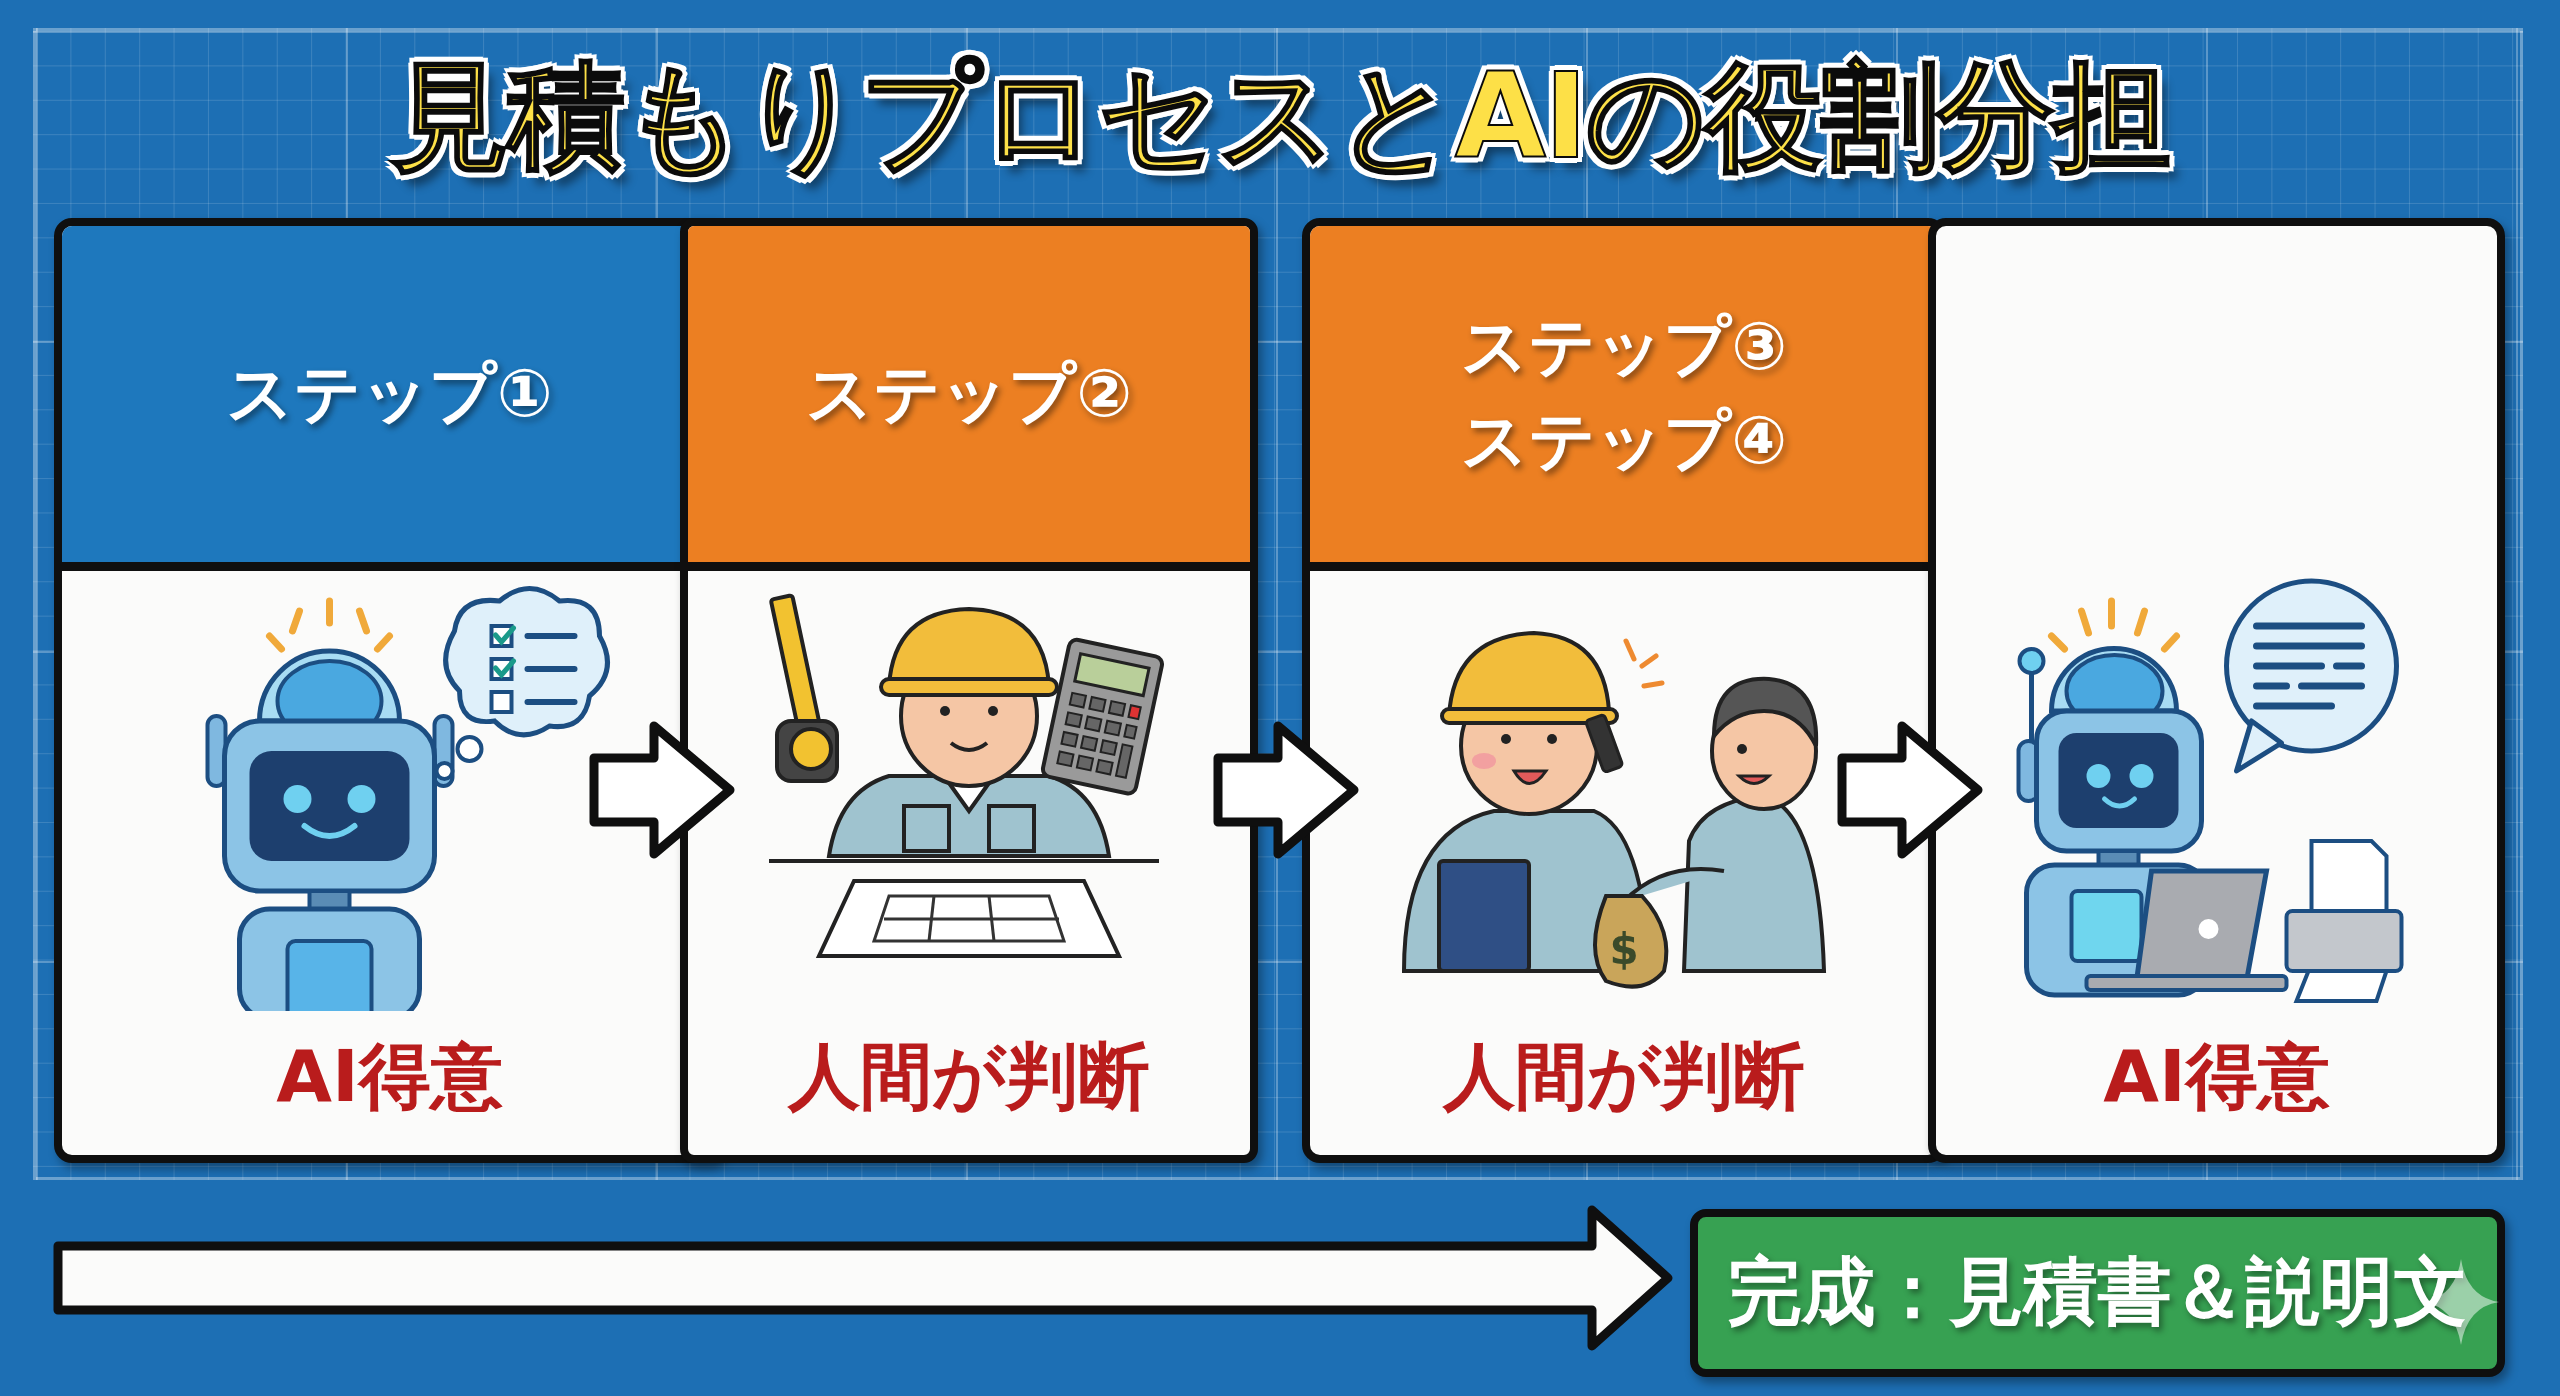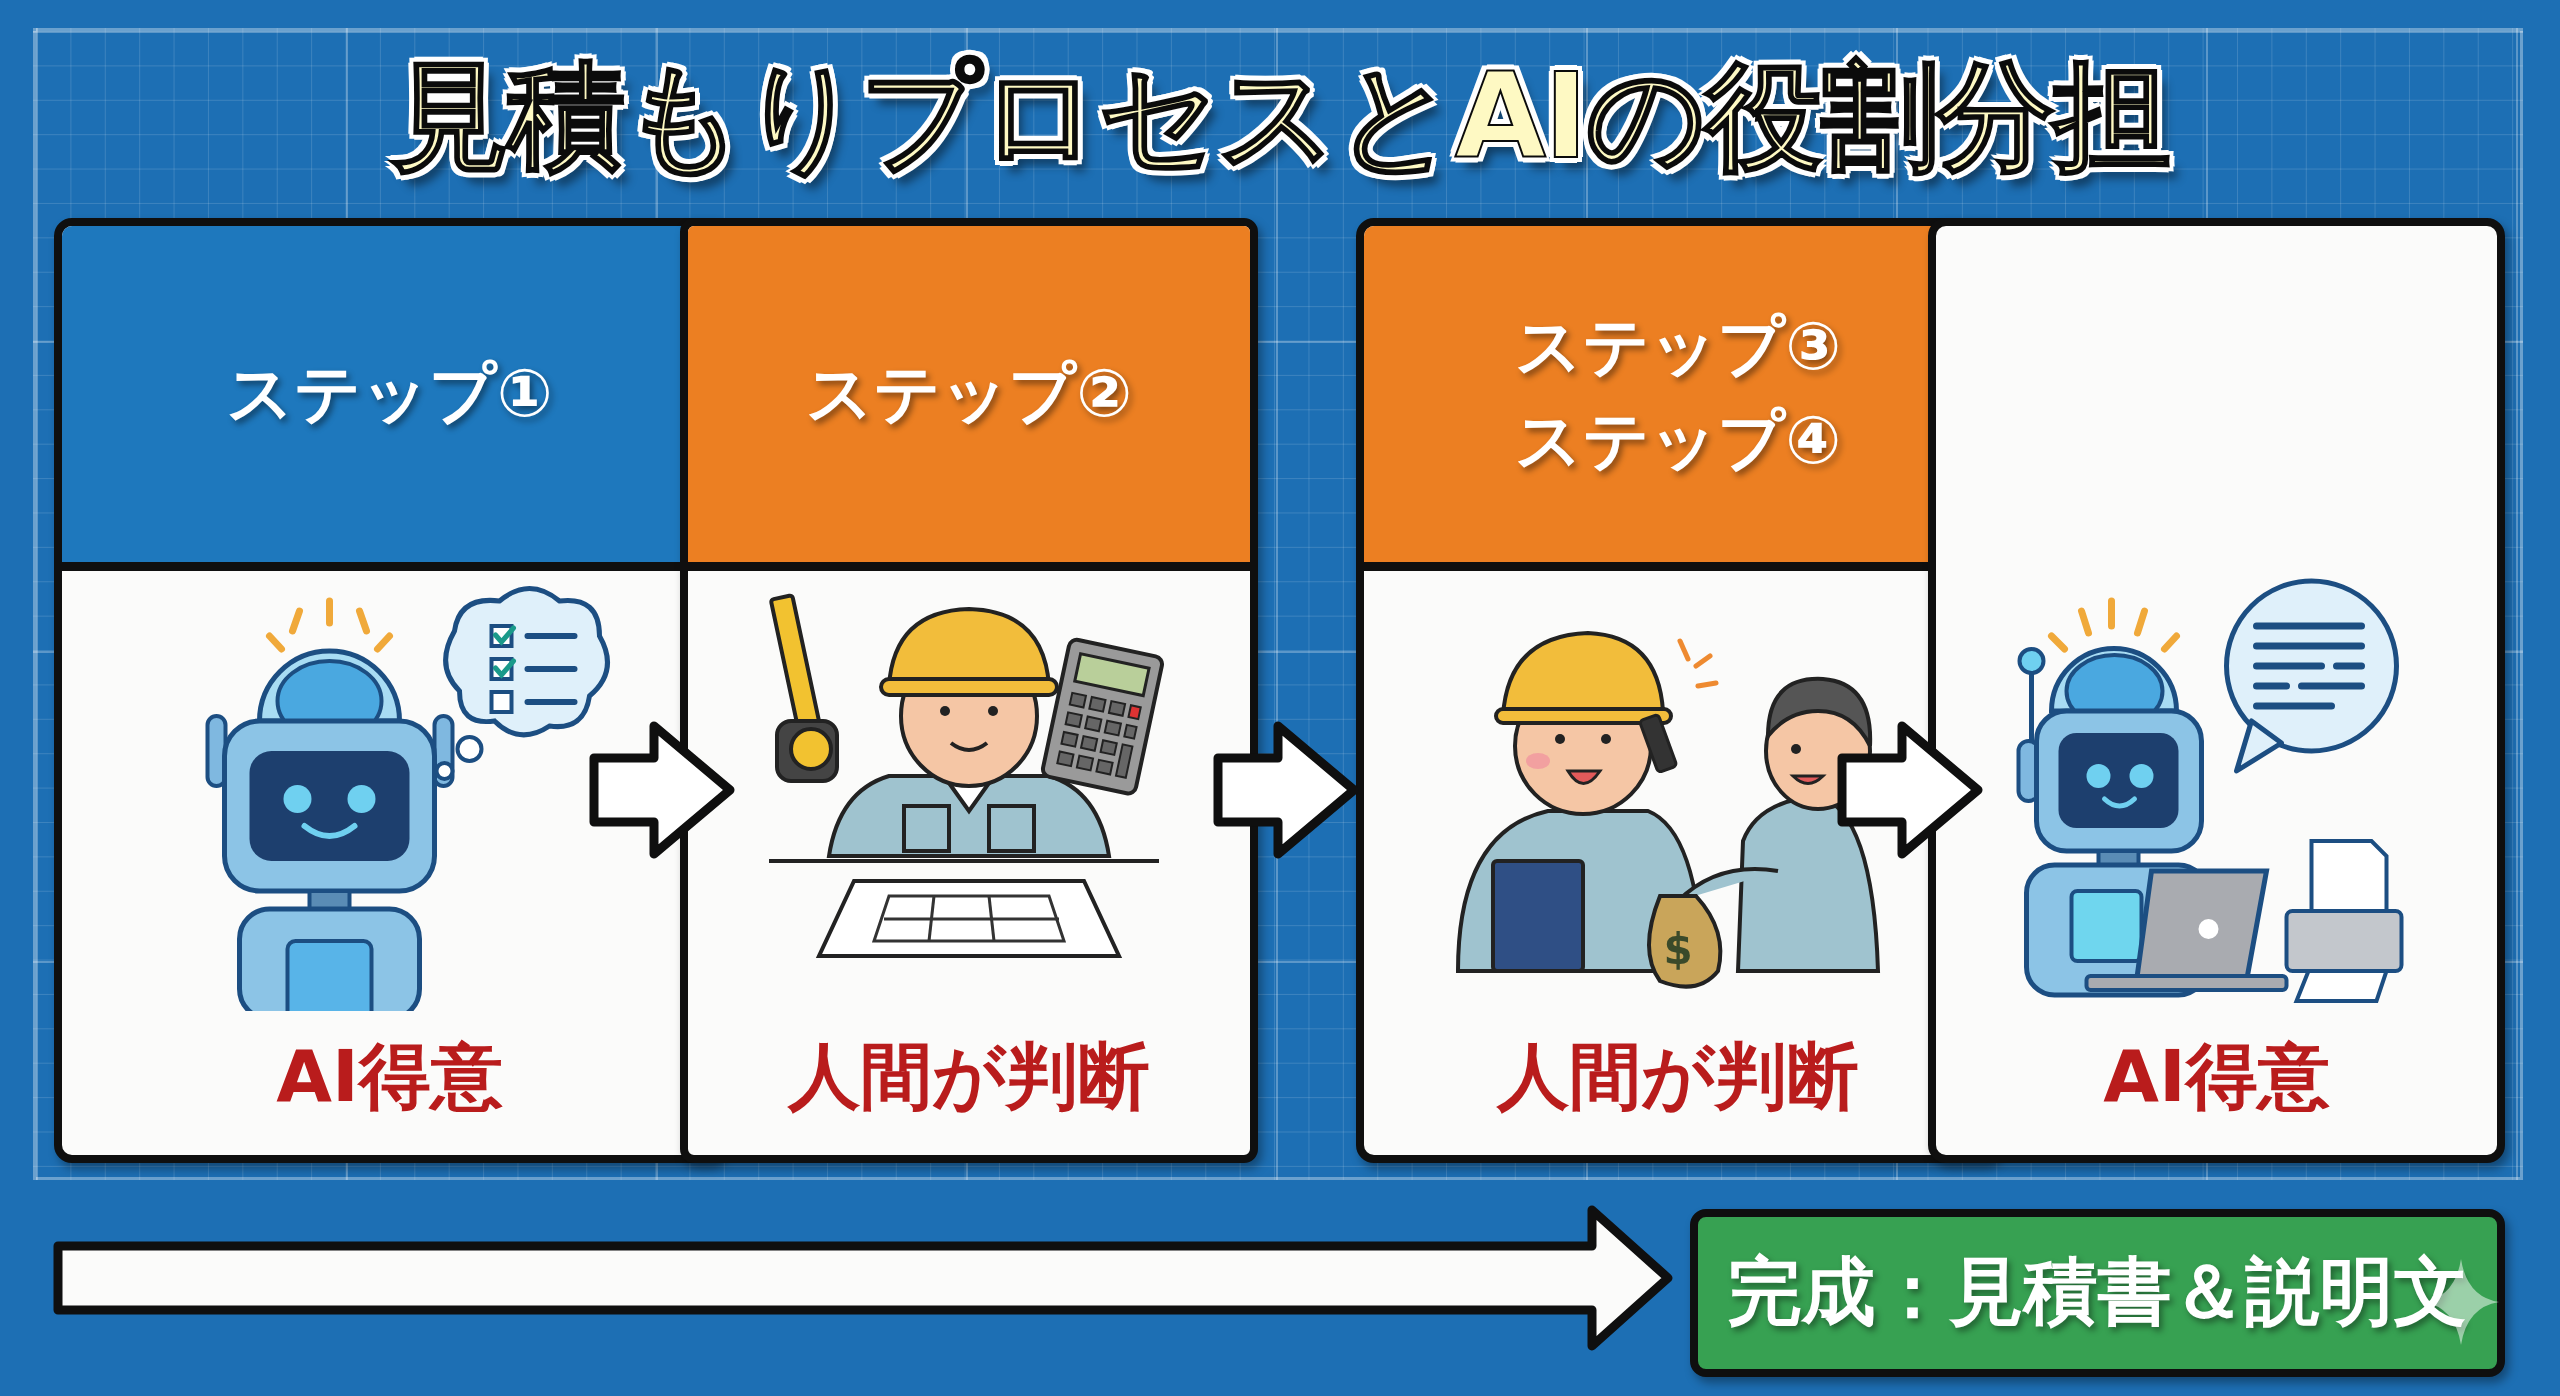--- a/index.html
+++ b/index.html
@@ -14,21 +14,21 @@
     background-image:
       linear-gradient(rgba(255,255,255,0.28) 2px, transparent 2px),
       linear-gradient(90deg, rgba(255,255,255,0.28) 2px, transparent 2px),
       linear-gradient(rgba(255,255,255,0.14) 1px, transparent 1px),
       linear-gradient(90deg, rgba(255,255,255,0.14) 1px, transparent 1px);
     background-size:310px 310px,310px 310px,34.4px 34.4px,34.4px 34.4px;
     box-sizing:border-box;
   }
   .title {
     position:absolute; left:0; top:38px; width:2560px; text-align:center;
-    font-size:118px; font-weight:bold; color:#fef9c3; letter-spacing:-2px;
+    font-size:118px; font-weight:bold; color:#fde047; letter-spacing:-2px;
     -webkit-text-stroke:2px #0b0b0b;
     text-shadow:
       6px 0 0 #fff,-6px 0 0 #fff,0 6px 0 #fff,0 -6px 0 #fff,
       5px 5px 0 #fff,-5px 5px 0 #fff,5px -5px 0 #fff,-5px -5px 0 #fff,
       9px 12px 10px rgba(0,0,0,0.45);
   }
   .card {
     position:absolute; top:218px; height:945px;
     border:8px solid #0f0f0f; border-radius:18px; background:#fbfbfa;
     box-sizing:border-box; overflow:hidden;
@@ -163,21 +163,21 @@
         <path d="M200 325 L360 325 L375 370 L185 370 Z"></path>
           <line x1="245" y1="325" x2="240" y2="370"></line>
           <line x1="300" y1="325" x2="305" y2="370"></line>
           <line x1="195" y1="348" x2="370" y2="348"></line>
       </g>
     </svg>
   </div>
   <div class="card-foot">人間が判断</div>
 </div>
 
-<div class="card" style="left:1356px;width:644px;">
+<div class="card" style="left:1302px;width:644px;">
   <div class="card-head head-orange">
     <div>ステップ③</div>
     <div>ステップ④</div>
   </div>
   <div class="card-illus">
     <svg viewBox="0 0 560 440">
       <path d="M60 400 Q60 260 150 240 L250 240 Q300 260 305 400 Z" fill="#9fc3cf" stroke="#222" stroke-width="4"></path>
       <ellipse cx="185" cy="175" rx="68" ry="68" fill="#f5c6a5" stroke="#222" stroke-width="4"></ellipse>
       <circle cx="162" cy="168" r="5" fill="#222"></circle>
         <circle cx="208" cy="168" r="5" fill="#222"></circle>

